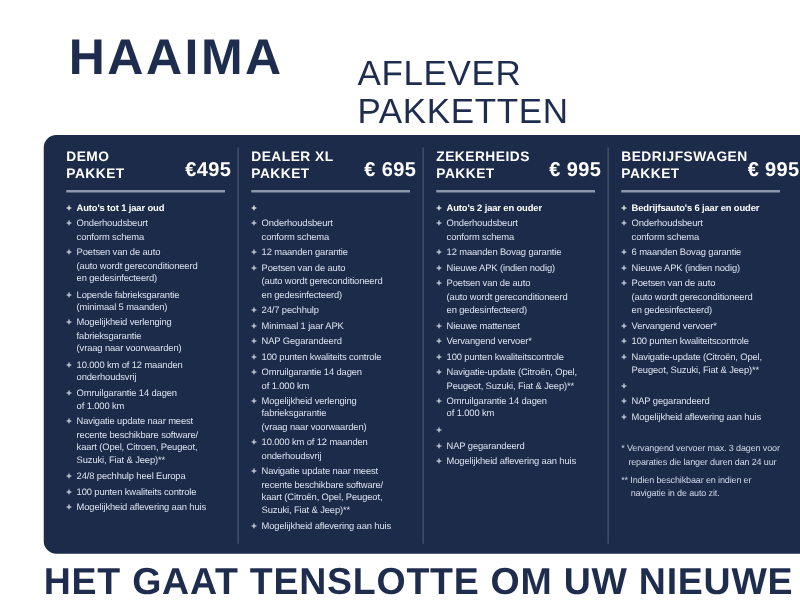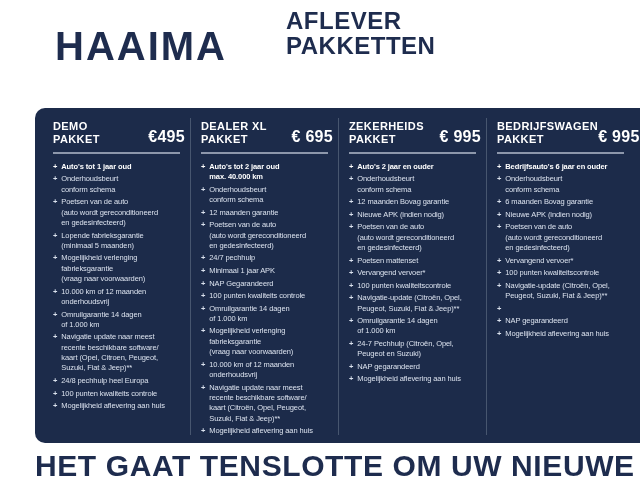--- a/index.html
+++ b/index.html
@@ -24,22 +24,22 @@
     text-align: center; color: var(--navy-text);
   }
   .logo-title {
     font-size: 40px; font-weight: bold; letter-spacing: 2px; line-height: 1;
   }
   .logo-subtitle {
     font-size: 13px; font-weight: normal; letter-spacing: 2.6px; margin-top: 3px;
     color: #2c3a58;
   }
   .page-title {
-    position: absolute; left: 286px; top: 8px;
-    font-size: 24px; font-weight: bold; line-height: 1.06;
+    position: absolute; left: 286px; top: 44px;
+    font-size: 28px; font-weight: normal; line-height: 1.06;
     letter-spacing: 0.5px; color: var(--navy-text);
     white-space: pre-line;
   }
 
   
   .panel {
     position: absolute; left: 35px; top: 108px; right: 0; height: 335px;
     background: var(--panel-bg);
     border-radius: 10px 0 0 10px;
     padding: 10px 6px 8px 14px;
@@ -174,22 +174,20 @@
       <div class="col">
     <div class="col-header">
       <div class="col-name">DEALER XL
 PAKKET</div>
       <div class="col-price">€ 695</div>
     </div>
     <div class="col-rule"></div>
     <ul class="items">
           <li class="item bold">
     <span class="marker">+</span>
-    <span class="item-text">Auto's tot 2 jaar oud
-max. 40.000 km</span>
   </li>
           <li class="item">
     <span class="marker">+</span>
     <span class="item-text">Onderhoudsbeurt
 conform schema</span>
   </li>
           <li class="item">
     <span class="marker">+</span>
     <span class="item-text">12 maanden garantie</span>
   </li>
@@ -271,21 +269,21 @@
     <span class="item-text">Nieuwe APK (indien nodig)</span>
   </li>
           <li class="item">
     <span class="marker">+</span>
     <span class="item-text">Poetsen van de auto
 (auto wordt gereconditioneerd
 en gedesinfecteerd)</span>
   </li>
           <li class="item">
     <span class="marker">+</span>
-    <span class="item-text">Poetsen mattenset</span>
+    <span class="item-text">Nieuwe mattenset</span>
   </li>
           <li class="item">
     <span class="marker">+</span>
     <span class="item-text">Vervangend vervoer*</span>
   </li>
           <li class="item">
     <span class="marker">+</span>
     <span class="item-text">100 punten kwaliteitscontrole</span>
   </li>
           <li class="item">
@@ -293,22 +291,20 @@
     <span class="item-text">Navigatie-update (Citroën, Opel,
 Peugeot, Suzuki, Fiat &amp; Jeep)**</span>
   </li>
           <li class="item">
     <span class="marker">+</span>
     <span class="item-text">Omruilgarantie 14 dagen
 of 1.000 km</span>
   </li>
           <li class="item">
     <span class="marker">+</span>
-    <span class="item-text">24-7 Pechhulp (Citroën, Opel,
-Peugeot en Suzuki)</span>
   </li>
           <li class="item">
     <span class="marker">+</span>
     <span class="item-text">NAP gegarandeerd</span>
   </li>
           <li class="item">
     <span class="marker">+</span>
     <span class="item-text">Mogelijkheid aflevering aan huis</span>
   </li>
         </ul>
@@ -363,17 +359,23 @@
   </li>
           <li class="item">
     <span class="marker">+</span>
     <span class="item-text">NAP gegarandeerd</span>
   </li>
           <li class="item">
     <span class="marker">+</span>
     <span class="item-text">Mogelijkheid aflevering aan huis</span>
   </li>
         </ul>
+    <div class="col-footnotes">
+          <div class="footnote">* Vervangend vervoer max. 3 dagen voor
+   reparaties die langer duren dan 24 uur</div>
+          <div class="footnote">** Indien beschikbaar en indien er
+    navigatie in de auto zit.</div>
+        </div>
   </div>
     </div>
 </div>
 
 <div class="footer-slogan">HET GAAT TENSLOTTE OM UW NIEUWE AUTO!</div>
 
 </body></html>

